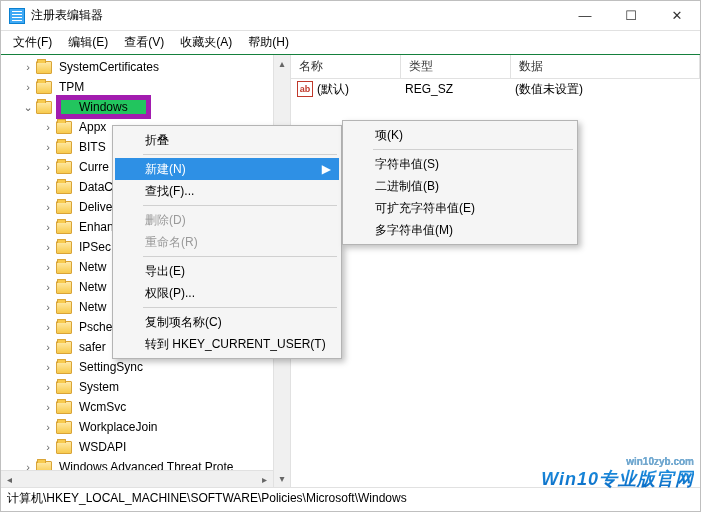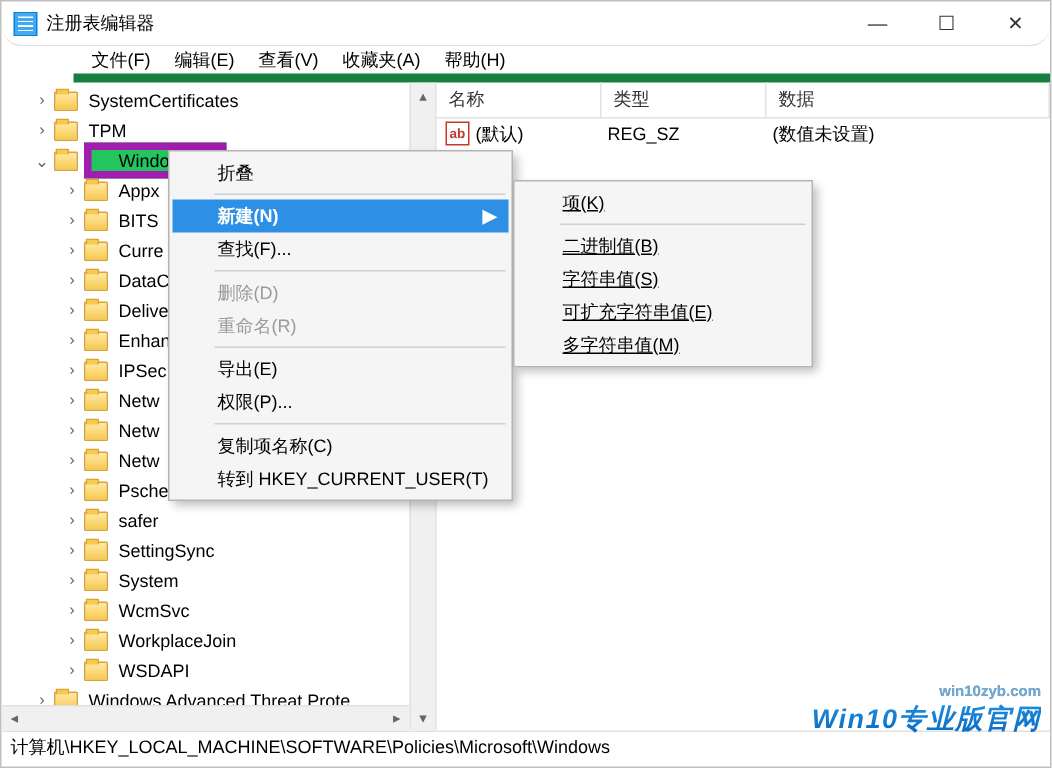--- a/index.html
+++ b/index.html
@@ -1,25 +1,25 @@
 <!DOCTYPE html>
 <html><head>
 <meta charset="utf-8">
 <style>
   * { box-sizing: border-box; font-family: "Microsoft YaHei", "Segoe UI", sans-serif; }
   body { margin:0; width:701px; height:512px; background:#fff; position:relative; overflow:hidden; border:1px solid #bfbfbf; }
-  .titlebar { height:30px; display:flex; align-items:center; border-bottom:1px solid #e1e1e1;border-radius:14px; }
+  .titlebar { height:30px; display:flex; align-items:center; border-bottom:1px solid #e1e1e1; }
   .app-icon { width:16px; height:16px; margin:0 6px 0 8px; display:inline-block; background:
     linear-gradient(#3fa9f5,#3fa9f5); border:1px solid #0a80d0; position:relative;}
   .app-icon::before { content:""; position:absolute; inset:2px; background:
     repeating-linear-gradient(#fff,#fff 1px,#3fa9f5 1px,#3fa9f5 3px);}
   .title { font-size:12px; flex:1; }
   .winbtns { display:flex; }
   .winbtn { width:46px; height:29px; display:flex; align-items:center; justify-content:center; font-size:13px; color:#333;}
-  .menubar { height:24px; display:flex; align-items:center; padding:0 4px; border-bottom:6px solid #15803d; font-size:12px;margin-left:48px;}
+  .menubar { height:24px; display:flex; align-items:flex-start; padding:0 4px; border-bottom:1px solid #15803d; font-size:12px;}
   .menuitem { padding:0 8px; height:22px; display:flex; align-items:center;}
   .content { display:flex; height:432px; }
   .tree-pane { width:290px; border-right:1px solid #e1e1e1; overflow:hidden; position:relative;}
   .tree { font-size:12px; padding-top:2px; }
   .tree-row { display:flex; align-items:center; height:20px; padding-left:0; white-space:nowrap;}
   .toggle { width:14px; text-align:center; color:#666; font-size:11px; cursor:pointer;}
   .folder { width:16px; height:13px; margin:0 4px 0 1px; display:inline-block; background:linear-gradient(#ffe9a6,#f7ca4d); border:1px solid #d9a437; border-radius:1px; position:relative;}
   .folder::before { content:""; position:absolute; left:0; top:-3px; width:7px; height:3px; background:#f7ca4d; border:1px solid #d9a437; border-bottom:none; border-radius:1px 1px 0 0;}
   .tree-row.selected { }
   .tree-row.selected .label { background:#22c55e; border:5px solid #a21caf; padding:0 18px;}
@@ -30,25 +30,25 @@
   .list-body { font-size:12px; }
   .list-row { display:flex; height:20px; align-items:center;}
   .val-icon { width:16px;height:16px; margin:0 4px 0 6px; border:1px solid #c0392b; background:#fff; display:flex; align-items:center; justify-content:center; font-size:9px; color:#c0392b; font-weight:bold;}
   .statusbar { height:22px; border-top:1px solid #e1e1e1; font-size:12px; padding:2px 6px; display:flex; align-items:center;}
   .scroll-v { position:absolute; right:0; top:0; bottom:0; width:17px; background:#f0f0f0; border-left:1px solid #e1e1e1; display:flex; flex-direction:column; justify-content:space-between; align-items:center; font-size:10px; color:#666;}
   .scroll-h { position:absolute; left:0; right:17px; bottom:0; height:17px; background:#f0f0f0; border-top:1px solid #e1e1e1; display:flex; justify-content:space-between; align-items:center; font-size:10px; color:#666;}
   .sbtn{ width:17px;height:17px; display:flex;align-items:center;justify-content:center;}
   .ctx { position:absolute; background:#f5f5f5; border:1px solid #b4b4b4; box-shadow:3px 3px 6px rgba(0,0,0,.25); font-size:12px; padding:3px 2px; z-index:10;}
   .ctx .row { height:22px; display:flex; align-items:center; padding:0 28px 0 30px; white-space:nowrap; position:relative;}
   .ctx .row.disabled { color:#9a9a9a;}
-  .ctx .row.sel { background:#2e90e5; color:#fff;font-weight:bold;}
+  .ctx .row.sel { background:#2e90e5; color:#fff;}
   .ctx .sep { height:1px; background:#d0d0d0; margin:3px 2px 3px 28px;}
   .ctx .arrow { position:absolute; right:8px;}
-  .ctx1 { left:111px; top:99px; width:230px;}
-  .ctx2 { left:341px; top:119px; width:200px;text-decoration:underline;}
+  .ctx1 { left:111px; top:124px; width:230px;}
+  .ctx2 { left:341px; top:119px; width:236px;}
   .redbox { position:absolute; border:3px solid #e11; pointer-events:none;}
   .rb1 { left:113px; top:130px; width:122px; height:28px;}
   .rb2 { left:348px; top:122px; width:96px; height:28px;}
   .watermark { position:absolute; right:6px; bottom:20px; font-size:18px; font-style:italic; font-weight:bold;
     background:linear-gradient(#2aa4ef,#0768c2); -webkit-background-clip:text; color:transparent; letter-spacing:1px;}
   .watermark small{ display:block; font-size:10px; color:#7aa7c9; text-align:right; font-style:normal; letter-spacing:0;}
 </style>
 </head>
 <body>
 
@@ -224,22 +224,22 @@
   <div class="row">导出(E)</div>
   <div class="row">权限(P)...</div>
   <div class="sep"></div>
   <div class="row">复制项名称(C)</div>
   <div class="row">转到 HKEY_CURRENT_USER(T)</div>
 </div>
 
 <div class="ctx ctx2">
   <div class="row">项(K)</div>
   <div class="sep"></div>
+  <div class="row">字符串值(S)</div>
   <div class="row">二进制值(B)</div>
-  <div class="row">字符串值(S)</div>
   <div class="row">可扩充字符串值(E)</div>
   <div class="row">多字符串值(M)</div>
 </div>
 
 <div class="redbox rb1"></div>
 <div class="redbox rb2"></div>
 
 <div class="watermark">
   <small>win10zyb.com</small>
   <span>Win10专业版官网</span>

